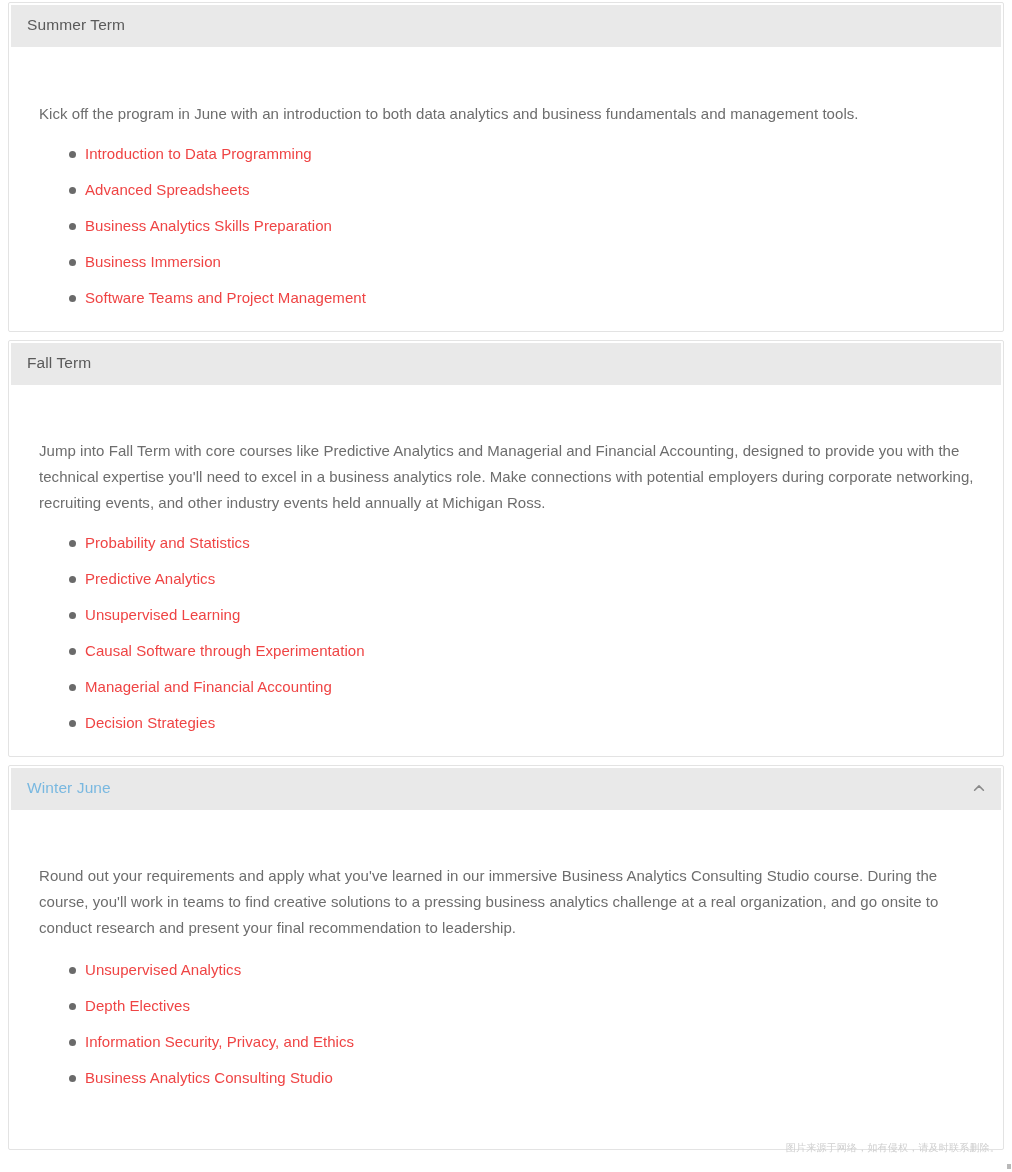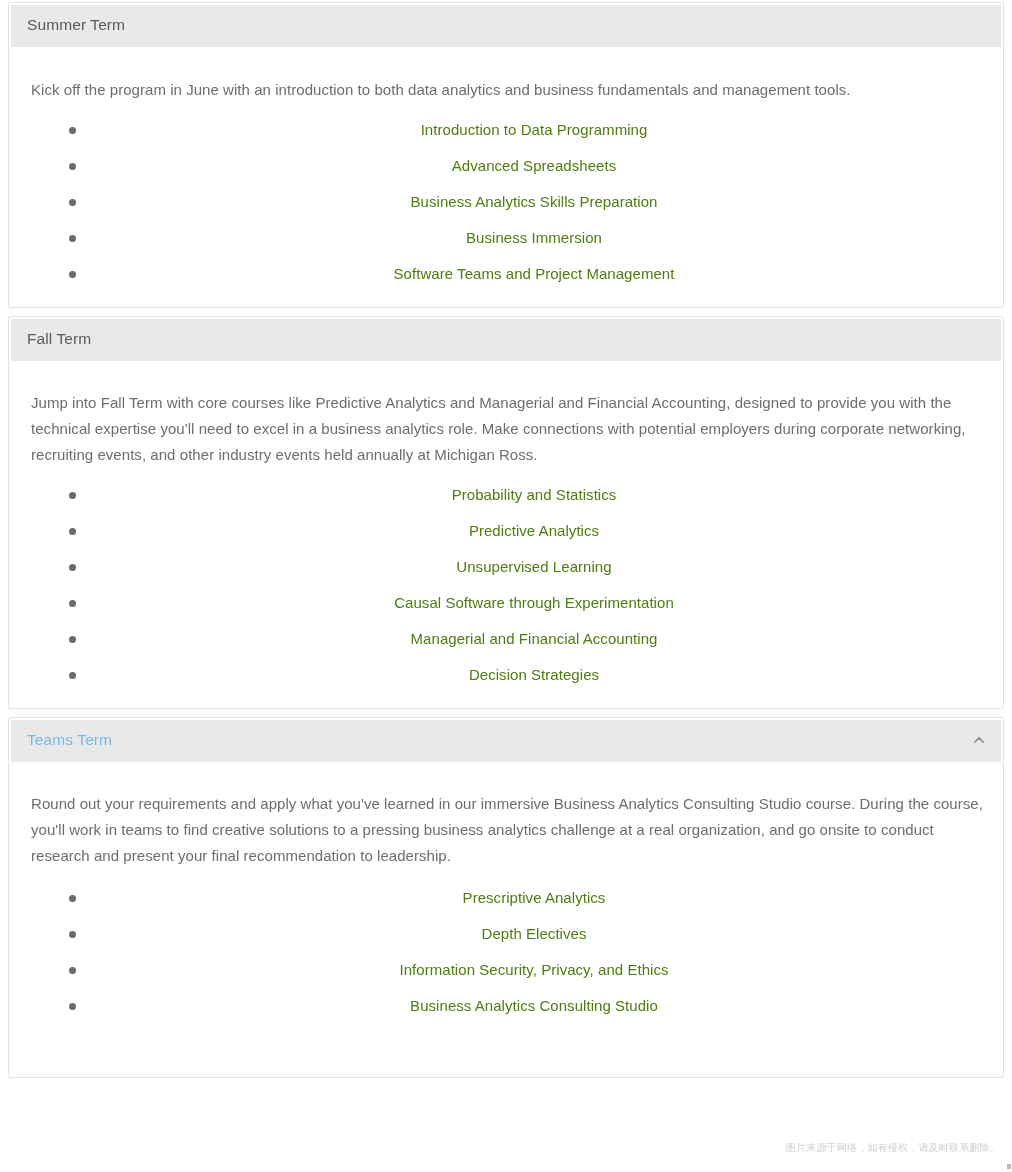--- a/index.html
+++ b/index.html
@@ -31,21 +31,21 @@
     box-sizing: border-box;
     border-radius: 2px;
   }
   .panel:first-child {
     margin-top: 2px;
   }
 
   
   .panel-heading {
     background: #e9e9e9;
-    margin: 2px 2px 0 2px;
+    margin: 2px 2px 16px 2px;
     padding: 11px 14px 12px 16px;
     display: flex;
     align-items: center;
     justify-content: space-between;
     cursor: pointer;
     box-sizing: border-box;
     min-height: 42px;
   }
   .panel-title {
     font-size: 15.5px;
@@ -73,39 +73,38 @@
 
   
   .panel-body {
     padding: 30px 20px 22px 22px;
     box-sizing: border-box;
   }
   .panel-intro {
     font-size: 15px;
     line-height: 1.73;
     color: #6d6d6d;
-    margin: 0;
+    margin: 8px;
     font-weight: 400;
     letter-spacing: 0.05px;
   }
 
   .course-list {
     list-style: none;
     margin: 18px 0 0 0;
     padding: 0 0 0 38px;
   }
   .course-list li {
     font-size: 15px;
-    color: #4d7c0f;
+    color: #ef4444;
     line-height: 1.2;
     padding: 0 0 0 16px;
     margin: 0 0 18px 0;
     position: relative;
     letter-spacing: 0.05px;
-    text-align: center;
   }
   .course-list li:last-child {
     margin-bottom: 4px;
   }
   .bullet-icon {
     position: absolute;
     left: 0;
     top: 6px;
     width: 7px;
     height: 7px;
@@ -206,33 +205,33 @@
         <li>
           <span class="bullet-icon"></span>
           <span>Decision Strategies</span>
         </li>
       </ul>
     </div>
   </section>
 
   <section class="panel panel-winter is-open">
     <div class="panel-heading">
-      <span class="panel-title">Teams Term</span>
+      <span class="panel-title">Winter June</span>
       <span class="chevron-icon">
         <svg width="14" height="14" viewBox="0 0 14 14" aria-hidden="true">
           <path d="M2.6 9.2 L7 4.9 L11.4 9.2" fill="none" stroke="currentColor" stroke-width="1.6" stroke-linecap="round" stroke-linejoin="round"></path>
         </svg>
       </span>
     </div>
     <div class="panel-body">
       <p class="panel-intro">Round out your requirements and apply what you've learned in our immersive Business Analytics Consulting Studio course.  During the course, you'll work in teams to find creative solutions to a pressing business analytics challenge at a real organization, and go onsite to conduct research and present your final recommendation to leadership.</p>
       <ul class="course-list">
         <li>
           <span class="bullet-icon"></span>
-          <span>Prescriptive Analytics</span>
+          <span>Unsupervised Analytics</span>
         </li>
         <li>
           <span class="bullet-icon"></span>
           <span>Depth Electives</span>
         </li>
         <li>
           <span class="bullet-icon"></span>
           <span>Information Security, Privacy, and Ethics</span>
         </li>
         <li>

